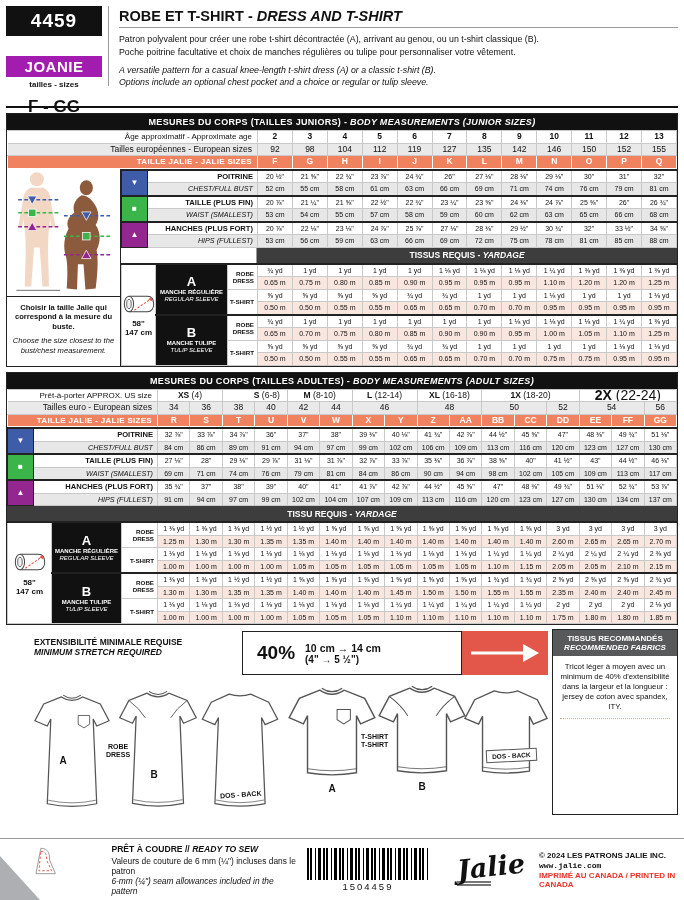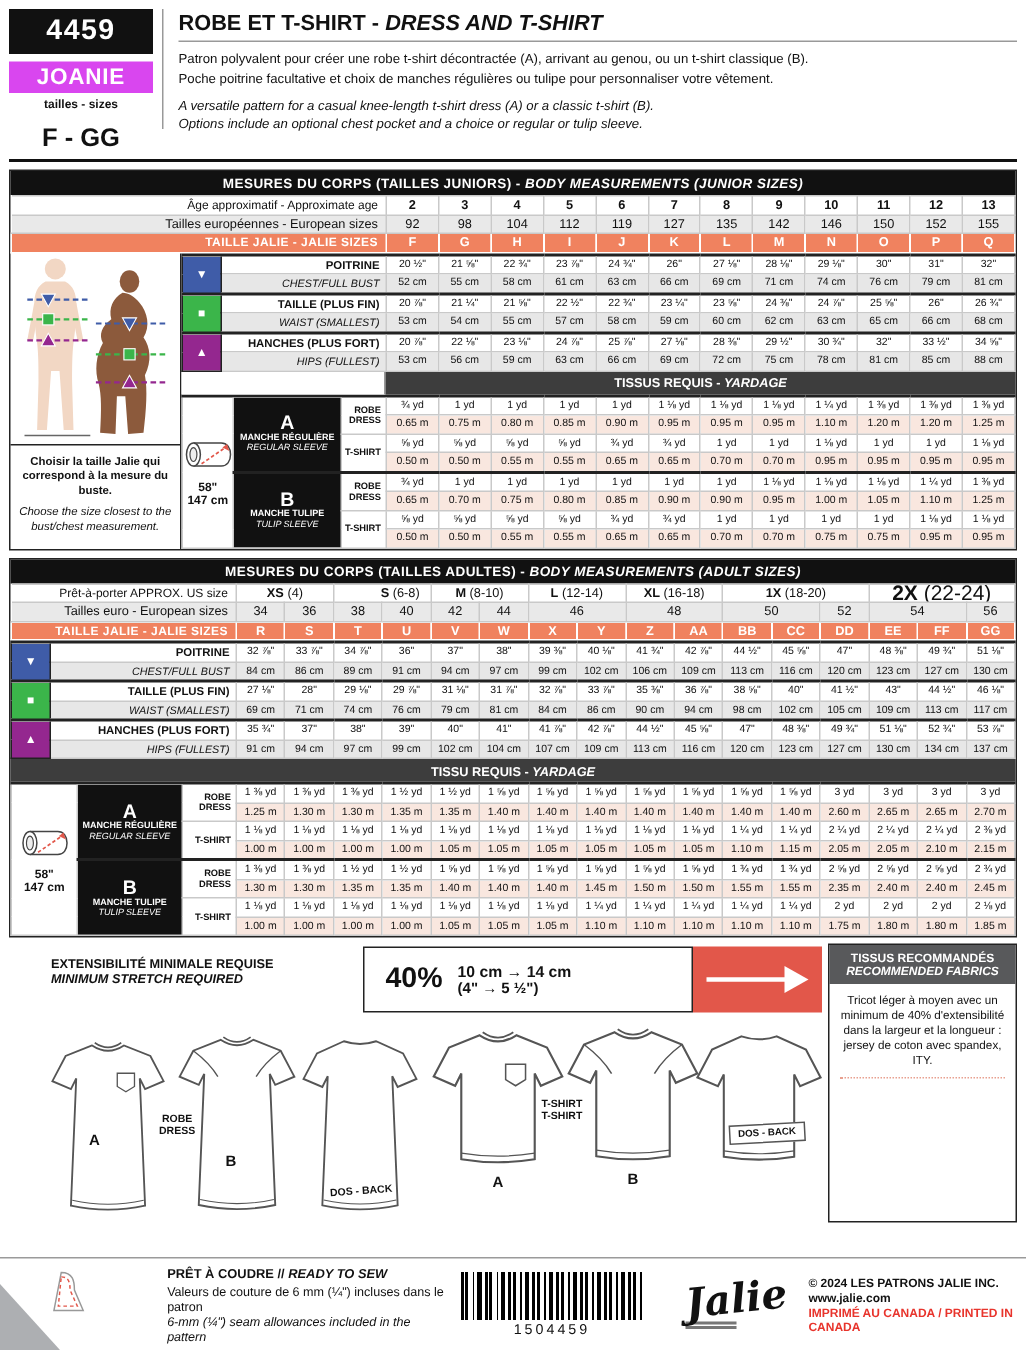--- a/index.html
+++ b/index.html
@@ -4,21 +4,21 @@
 <style>
   * { margin:0; padding:0; box-sizing:border-box; }
   html,body { background:#fff; }
   body { font-family:"Liberation Sans", sans-serif; color:#111; }
   .page { position:relative; width:684px; height:900px; background:#fff; overflow:hidden; padding:6px; }
 
   
   .hdr { display:flex; border-bottom:2px solid #111; padding-bottom:20px; height:102px; }
   .hdr-left { width:96px; display:flex; flex-direction:column; align-items:center; }
   .num-box { background:#111; color:#fff; font-weight:bold; font-size:19px; width:96px; text-align:center; padding:4px 0; letter-spacing:1px; }
-  .name-box { background:#d946ef; color:#fff; font-weight:bold; font-size:15px; width:96px; text-align:center; padding:2px 0; margin-top:5px; letter-spacing:0.5px; }
+  .name-box { background:#a21caf; color:#fff; font-weight:bold; font-size:15px; width:96px; text-align:center; padding:2px 0; margin-top:20px; letter-spacing:0.5px; }
   .tailles { font-size:8px; font-weight:bold; margin-top:3px; }
   .range { font-size:17px; font-weight:bold; margin-top:8px; }
   .hdr-right { flex:1; border-left:1px solid #999; margin-left:6px; padding:2px 0 0 10px; }
   .hdr-title { font-size:14.5px; font-weight:bold; border-bottom:1px solid #999; padding-bottom:3px; margin-bottom:5px; }
   .hdr-title .en { font-style:italic; }
   .desc-fr { font-size:8.8px; line-height:12.5px; }
   .desc-en { font-size:8.8px; line-height:12px; font-style:italic; margin-top:6px; }
 
   
   .section { border:1px solid #222; margin-top:5px; }
@@ -94,21 +94,21 @@
   .barcode-wrap { width:130px; text-align:center; margin-left:6px; }
   .barcode { height:32px; width:122px; margin:0 auto;
     background:repeating-linear-gradient(90deg,#000 0 2px,#fff 2px 3px,#000 3px 5px,#fff 5px 8px,#000 8px 9px,#fff 9px 11px,#000 11px 14px,#fff 14px 16px); }
   .barcode-num { font-size:9.5px; letter-spacing:2px; margin-top:1px; }
   .ft-right { display:flex; align-items:center; margin-left:28px; }
   .logo { font-family:"DejaVu Serif", serif; font-style:italic; font-weight:bold; font-size:27px; transform:rotate(-6deg); line-height:26px; }
   .logo-tag { width:34px; }
   .logo-tag div { height:1.5px; background:#777; margin-top:1.5px; }
   .copy { margin-left:14px; }
   .copy .c1 { font-size:8px; font-weight:bold; }
-  .copy .c2 { font-size:8px; font-weight:bold; margin-top:1px; }
+  .copy .c2 { font-size:8px; font-weight:bold; margin-top:1px;font-family:Liberation Mono, monospace; }
   .copy .c3 { font-size:8px; font-weight:bold; color:#E8342C; margin-top:1px; }
   .corner { position:absolute; left:0; bottom:0; width:0; height:0; border-bottom:44px solid #ADAFB2; border-right:40px solid transparent; }
 </style>
 </head>
 <body>
 
 <div class="page">
 
   <div class="hdr">
     <div class="hdr-left">

